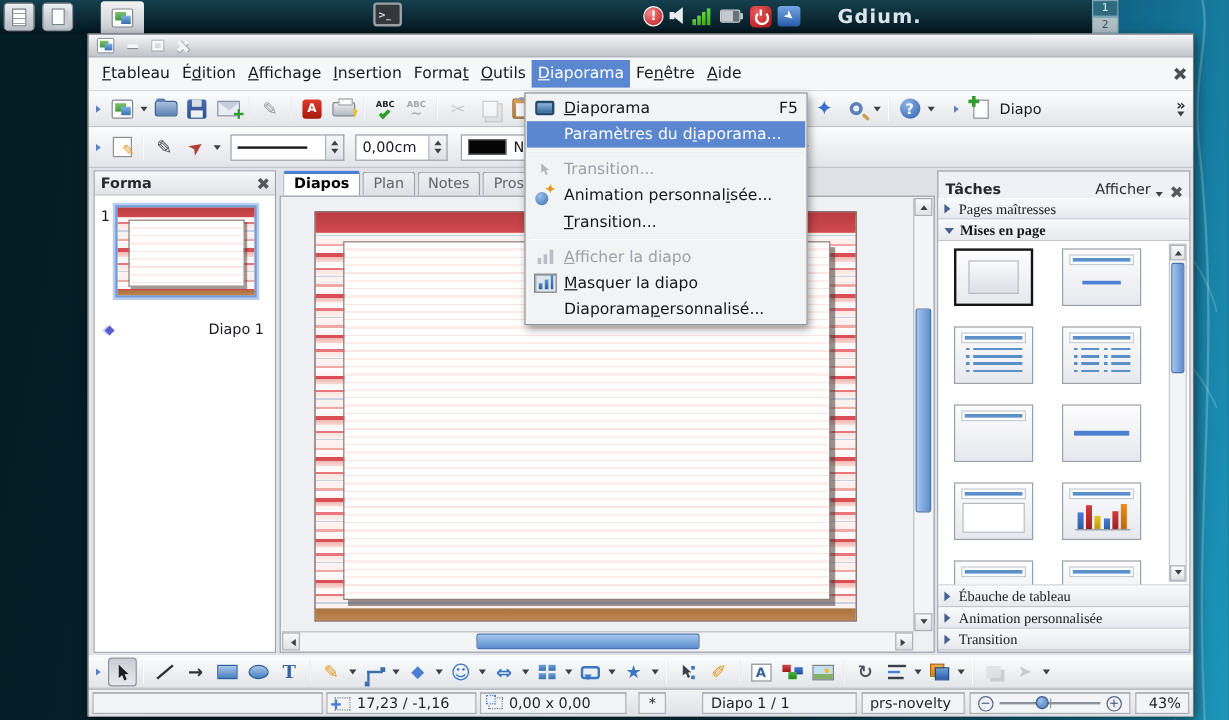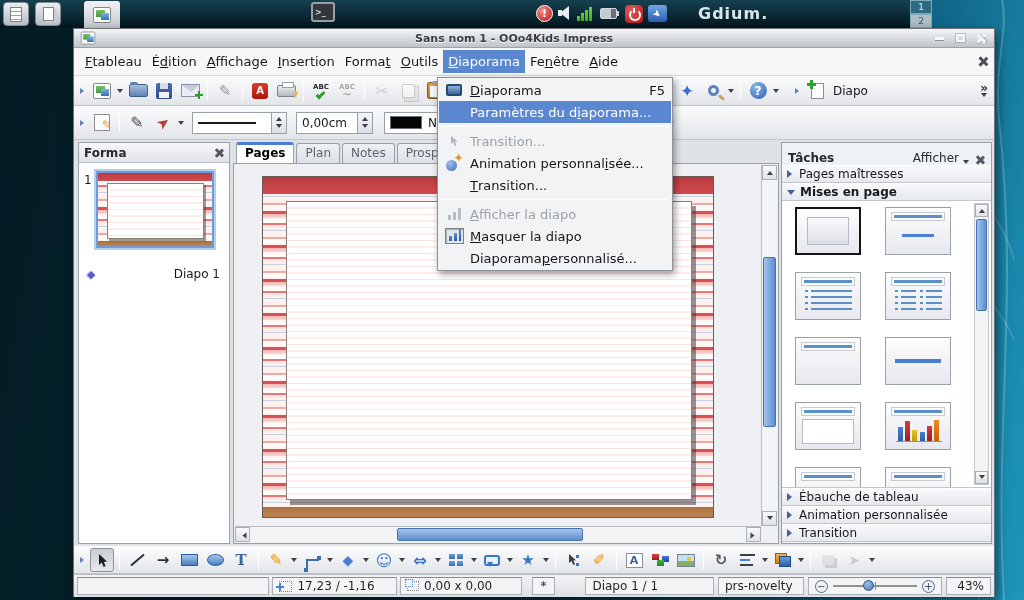--- a/index.html
+++ b/index.html
@@ -169,21 +169,21 @@
   .hs { position:absolute; left:1px; right:17px; bottom:1px; height:16px; background:#f3f4f6; border-top:1px solid #b9bdc3; }
   .sbtn { position:absolute; width:15px; height:15px; background:linear-gradient(#f8f9fa,#dfe2e6); border:1px solid #aab0b6; display:flex; align-items:center; justify-content:center; }
   .thumbv { position:absolute; left:1px; width:13px; border:1px solid #4a73ae; border-radius:2px; background:linear-gradient(90deg,#a4c4ec,#5d8ed0); }
   .thumbh { position:absolute; top:1px; height:13px; border:1px solid #4a73ae; border-radius:2px; background:linear-gradient(#a4c4ec,#5d8ed0); }
 
   .rpanel { position:absolute; left:707px; top:2px; width:211px; height:402px; border:1px solid #9aa0a8; background:#eef1f5; }
   .thead { height:22px; display:flex; align-items:flex-end; gap:4px; padding:0 6px; font-size:12px; }
   .thead .tt { font-weight:bold; color:#26292e; }
   .thead .vw { margin-left:auto; color:#26292e; }
   .secbar { height:18px; display:flex; align-items:center; gap:5px; padding:0 5px; font-size:12px; color:#17191d;
-    background:linear-gradient(#f8f9fb,#e6e9ed); border-top:1px solid #fff; border-bottom:1px solid #c3c7cd; }
+    background:linear-gradient(#f8f9fb,#e6e9ed); border-top:1px solid #fff; border-bottom:1px solid #c3c7cd;font-family:Liberation Serif, serif; }
   .secbar.b { font-weight:bold; }
   .tri-r { border:4px solid transparent; border-left:5px solid #46628f; margin-right:-2px; }
   .tri-dn2 { border:4px solid transparent; border-top:5px solid #46628f; margin-top:4px; }
   .grid { position:absolute; left:0; top:58px; right:0; height:287px; background:#fff; overflow:hidden; border-bottom:1px solid #c3c7cd; }
   .cell { position:absolute; width:66px; height:48px; border:1px solid #9aa0a8; background:linear-gradient(#fdfdfe,#e7e8ee); }
   .cell.sel { border:2px solid #141414; }
   .innersq { position:absolute; left:10px; right:10px; top:8px; bottom:8px; border:1px solid #b5bac2; background:linear-gradient(#fafbfc,#dcdee6); }
   .lt { position:absolute; left:5px; right:5px; top:4px; height:9px; border:1px solid #c6cad1; background:#fbfcfd; }
   .lt::after { content:""; position:absolute; left:2px; right:2px; top:2px; bottom:2px; background:#5b8fc8; }
   .ctr { position:absolute; left:16px; right:16px; top:26px; height:3px; background:#4a7fd4; }
@@ -333,21 +333,20 @@
     <div class="pager">
       <div class="pgc pgc1">1</div>
       <div class="pgc pgc2">2</div>
     </div>
   </div>
 
   <div class="win">
 
     <div class="titlebar">
       <span class="appico" style="transform:scale(.8);"></span>
-      <span class="title">Sans nom 1 - OOo4Kids Impress</span>
       <span class="wbtn">
           <span class="glyph-min"></span>
         </span>
       <span class="wbtn">
           <span class="glyph-max"></span>
         </span>
       <span class="wbtn">
           <span class="glyph-x"></span>
         </span>
     </div>
@@ -491,21 +490,21 @@
           </div>
           <div class="scap">
             <span class="diam">◆</span>
             <span style="margin-left:auto;">Diapo 1</span>
           </div>
         </div>
       </div>
 
       <div class="center">
         <div class="tabs">
-          <span class="tab act">Pages</span>
+          <span class="tab act">Diapos</span>
           <span class="tab">Plan</span>
           <span class="tab">Notes</span>
           <span class="tab">Prospectus</span>
         </div>
         <div class="canvas">
           <div class="workarea">
             <div class="slide stripes">
               <div class="bandt"></div>
               <div class="bandb"></div>
               <div class="cbox"></div>

